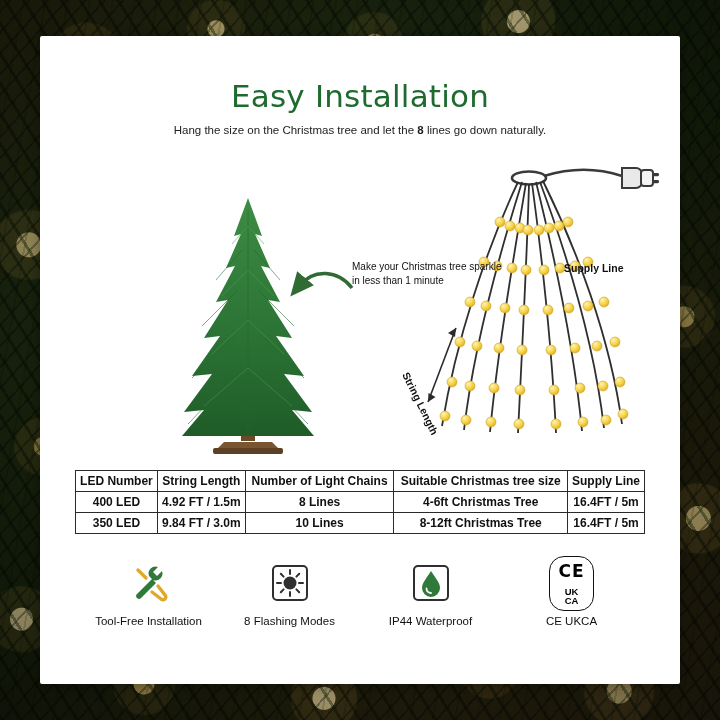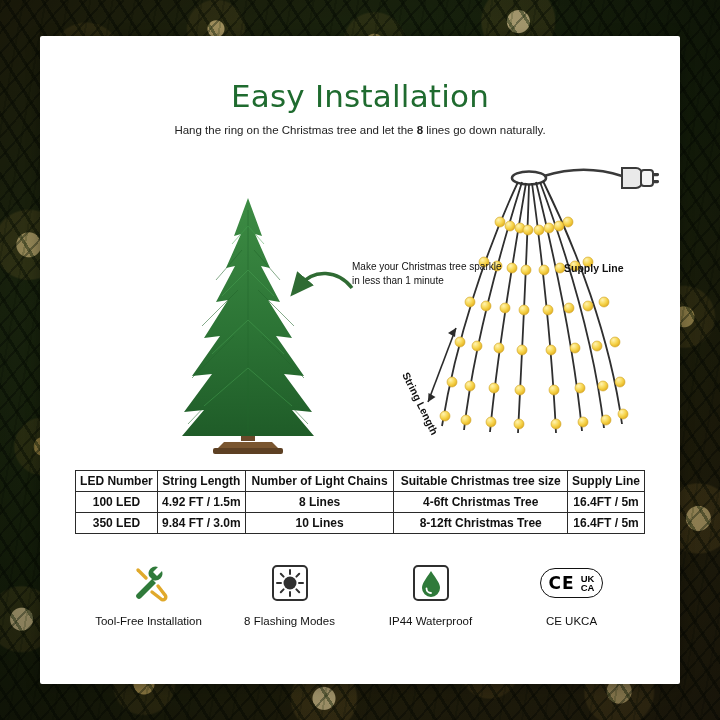--- a/index.html
+++ b/index.html
@@ -153,37 +153,38 @@
     font-size: 11.5px;
     color: #111;
   }
   .ce-box {
     display: inline-flex;
     align-items: center;
     gap: 6px;
     border: 1.6px solid #111;
     border-radius: 15px;
     padding: 4px 8px;
+    flex-direction: column;
   }
   .ce-box .ce { font-size: 17px; font-weight: bold; letter-spacing: 1px; font-family: "DejaVu Sans", sans-serif;}
   .ce-box .ukca { font-size: 9.5px; font-weight: bold; line-height: 1.0; text-align: left; }
 </style>
 </head>
 <body>
 
 <div id="page">
   <div class="bg"></div>
   <div class="bg-needles"></div>
   <div class="bg-vignette"></div>
 
   <div class="card">
 
     <h1 class="title">Easy Installation</h1>
     <div class="subtitle">
-      <span>Hang the ring on the Christmas tree and let the</span>
+      <span>Hang the size on the Christmas tree and let the</span>
       <b>8</b>
       <span>lines go down naturally.</span>
     </div>
 
     <div class="illus">
 
       <svg class="scene" width="640" height="330" viewBox="0 0 640 330">
         <defs>
           <radialGradient id="bulbg" cx="35%" cy="30%" r="75%">
             <stop offset="0%" stop-color="#fff3b0"></stop>
@@ -330,21 +331,21 @@
         <tr>
           <th>LED Number</th>
           <th>String Length</th>
           <th>Number of Light Chains</th>
           <th>Suitable Christmas tree size</th>
           <th>Supply Line</th>
         </tr>
       </thead>
       <tbody>
         <tr>
-          <td>100 LED</td>
+          <td>400 LED</td>
           <td>4.92 FT / 1.5m</td>
           <td>8 Lines</td>
           <td>4-6ft Christmas Tree</td>
           <td>16.4FT / 5m</td>
         </tr>
         <tr>
           <td>350 LED</td>
           <td>9.84 FT / 3.0m</td>
           <td>10 Lines</td>
           <td>8-12ft Christmas Tree</td>

